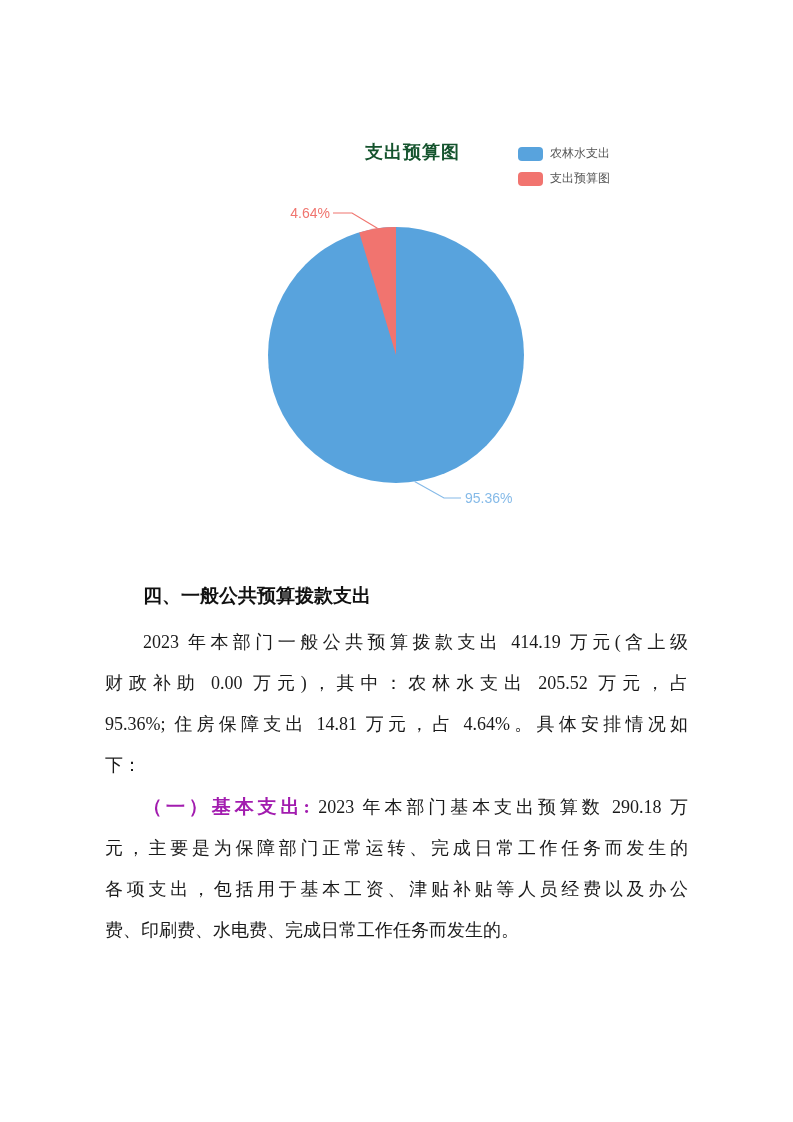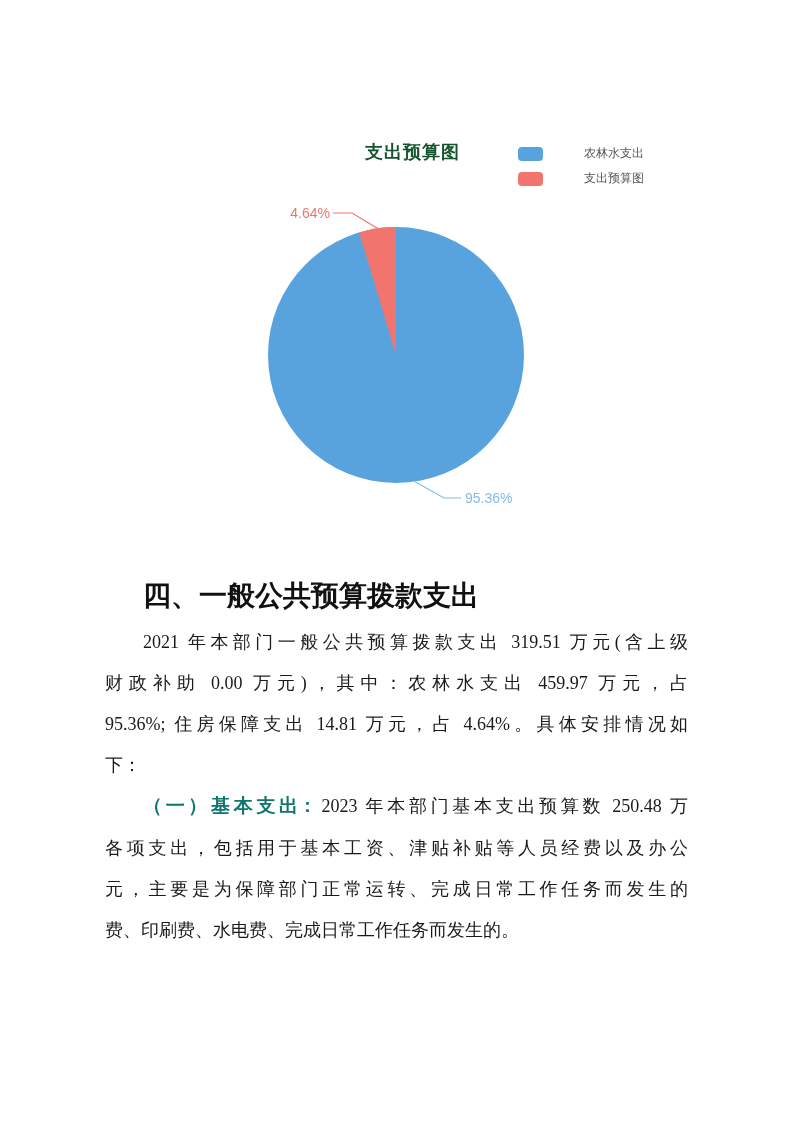--- a/index.html
+++ b/index.html
@@ -7,34 +7,34 @@
         font-family:"Liberation Serif","DejaVu Serif",serif;color:#1a1a1a;}
 
   
   .chart-title{position:absolute;left:16px;top:140px;width:793px;text-align:center;
     font-family:"Liberation Sans","DejaVu Sans",sans-serif;
     font-size:18px;font-weight:bold;color:#14532d;letter-spacing:1px;}
   .legend{position:absolute;left:518px;top:145px;display:flex;flex-direction:column;gap:8px;}
   .legend-row{display:flex;align-items:center;gap:7px;}
   .legend-swatch{width:25px;height:14px;border-radius:4px;flex:0 0 auto;}
   .legend-label{font-family:"Liberation Sans","DejaVu Sans",sans-serif;
-    font-size:12px;color:#555;white-space:nowrap;margin-left:34px;}
+    font-size:12px;color:#555;white-space:nowrap;}
   .pie-svg{position:absolute;left:0;top:0;}
   .pie-svg text{font-family:"Liberation Sans","DejaVu Sans",sans-serif;font-size:14px;}
 
   
   .doc{position:absolute;left:105px;top:581px;width:583px;}
   .heading{margin:0 0 11px 0;padding-left:38px;
     font-family:"Liberation Sans","DejaVu Sans",sans-serif;
-    font-size:28px;font-weight:bold;color:#111;line-height:30px;}
+    font-size:19px;font-weight:bold;color:#111;line-height:30px;}
   .ln{font-size:18px;line-height:41px;white-space:pre-wrap;}
   .ln.j{text-align:justify;text-align-last:justify;}
   .ln.ind{text-indent:38px;}
-  .bb{font-family:Liberation Mono, monospace;
-    font-weight:bold;font-size:19px;color:#0f766e;}
+  .bb{font-family:Liberation Serif, serif;
+    font-weight:bold;font-size:19px;color:#a21caf;}
 </style>
 </head>
 <body>
 
 <div class="page">
 
   <div class="chart-title">支出预算图</div>
 
   <div class="legend">
     <div class="legend-row">
@@ -53,28 +53,28 @@
     <polyline points="377.4,228.3 352,213 333,213" fill="none" stroke-width="1.2" stroke="#F0756F"></polyline>
     <text x="330" y="218" text-anchor="end" fill="#F0756F">4.64%</text>
     <polyline points="414.6,481.6 444,498 461,498" fill="none" stroke-width="1.2" stroke="#85BAE8"></polyline>
     <text x="465" y="503" text-anchor="start" fill="#85BAE8">95.36%</text>
   </svg>
 
   <div class="doc">
     <h2 class="heading">四、一般公共预算拨款支出</h2>
 
     <div class="para">
-      <div class="ln j ind"><span>2021 年本部门一般公共预算拨款支出 319.51 万元(含上级</span></div>
-      <div class="ln j"><span>财政补助 0.00 万元)，其中：农林水支出 459.97 万元，占</span></div>
+      <div class="ln j ind"><span>2023 年本部门一般公共预算拨款支出 414.19 万元(含上级</span></div>
+      <div class="ln j"><span>财政补助 0.00 万元)，其中：农林水支出 205.52 万元，占</span></div>
       <div class="ln j"><span>95.36%; 住房保障支出 14.81 万元，占 4.64%。具体安排情况如</span></div>
       <div class="ln"><span>下：</span></div>
     </div>
 
     <div class="para">
-      <div class="ln j ind"><b class="bb">（一）基本支出:</b><span> 2023 年本部门基本支出预算数 250.48 万</span></div>
+      <div class="ln j ind"><b class="bb">（一）基本支出:</b><span> 2023 年本部门基本支出预算数 290.18 万</span></div>
+      <div class="ln j"><span>元，主要是为保障部门正常运转、完成日常工作任务而发生的</span></div>
       <div class="ln j"><span>各项支出，包括用于基本工资、津贴补贴等人员经费以及办公</span></div>
-      <div class="ln j"><span>元，主要是为保障部门正常运转、完成日常工作任务而发生的</span></div>
       <div class="ln"><span>费、印刷费、水电费、完成日常工作任务而发生的。</span></div>
     </div>
 
   </div>
 
 </div>
 
 </body></html>

